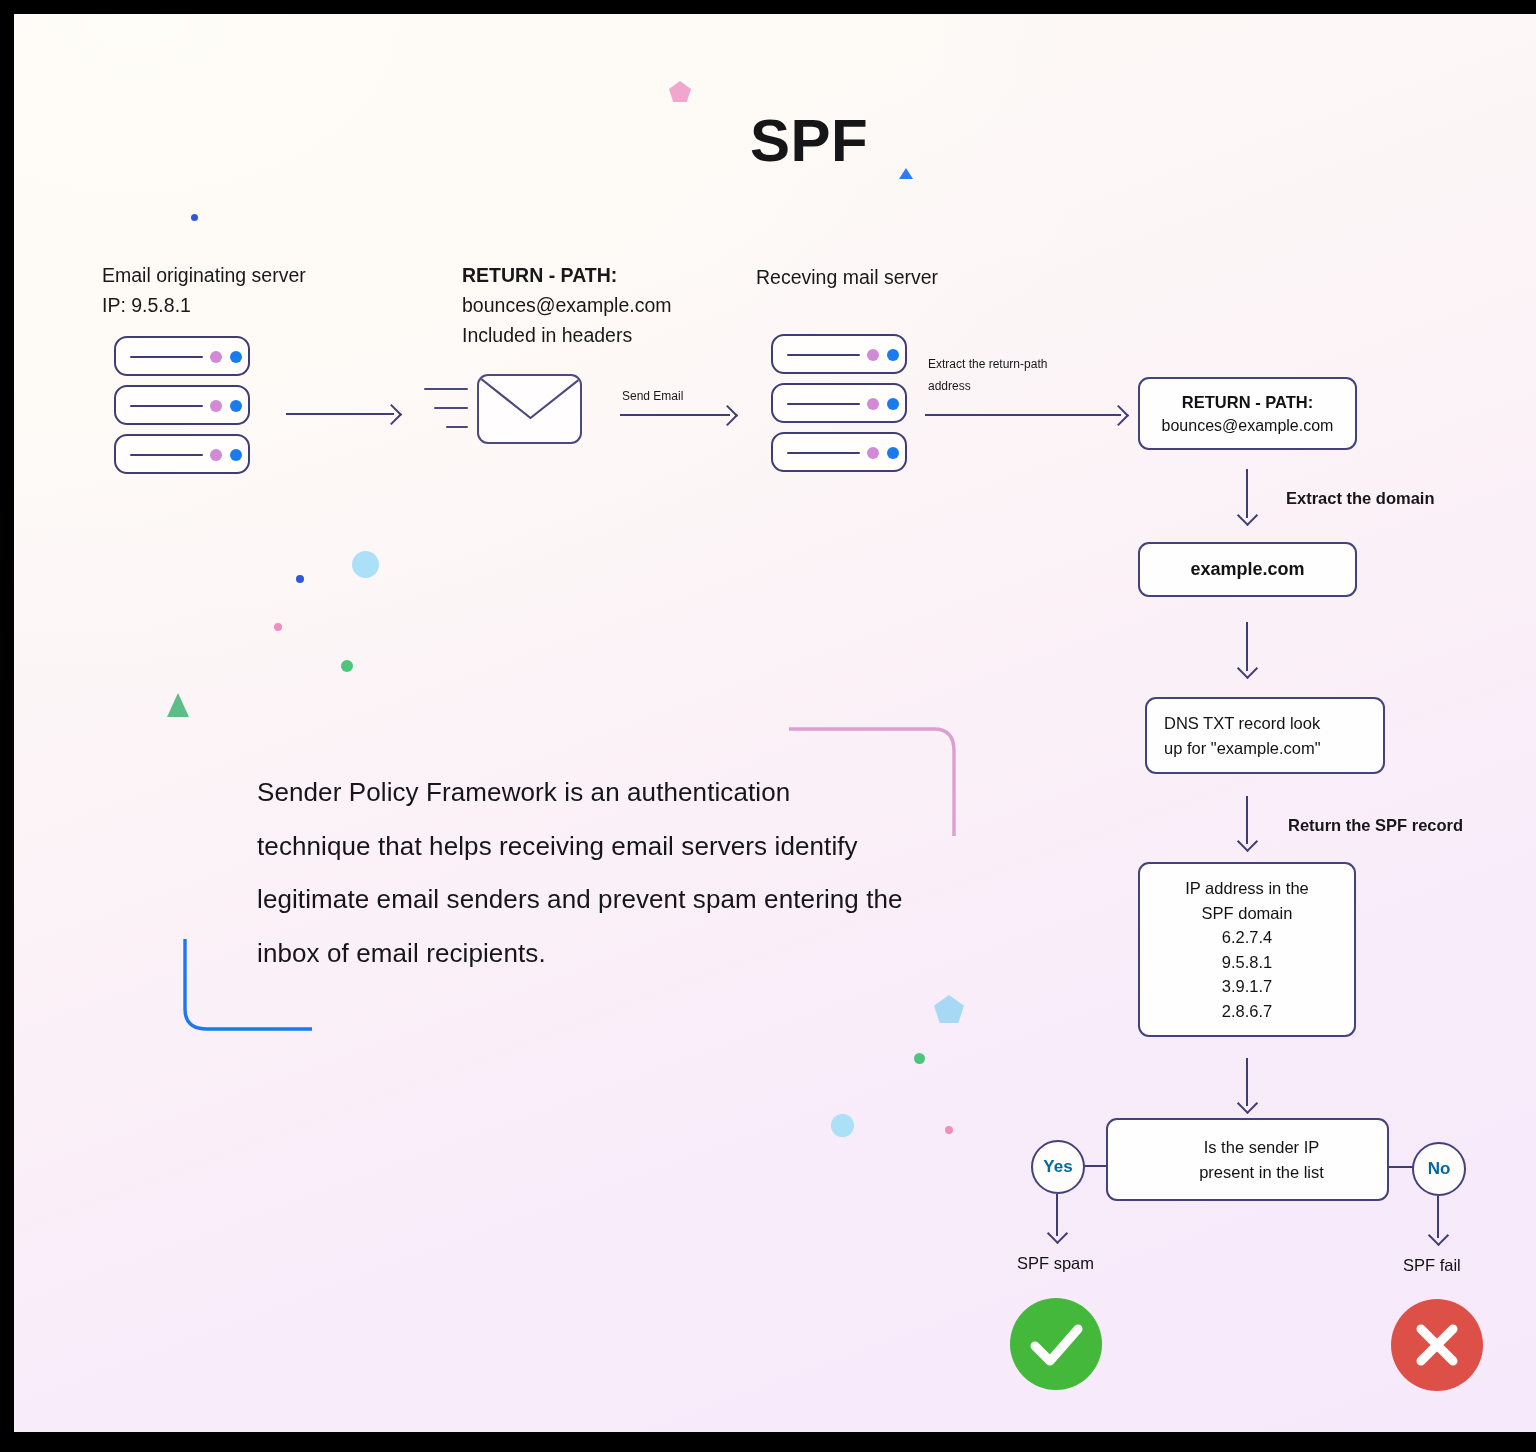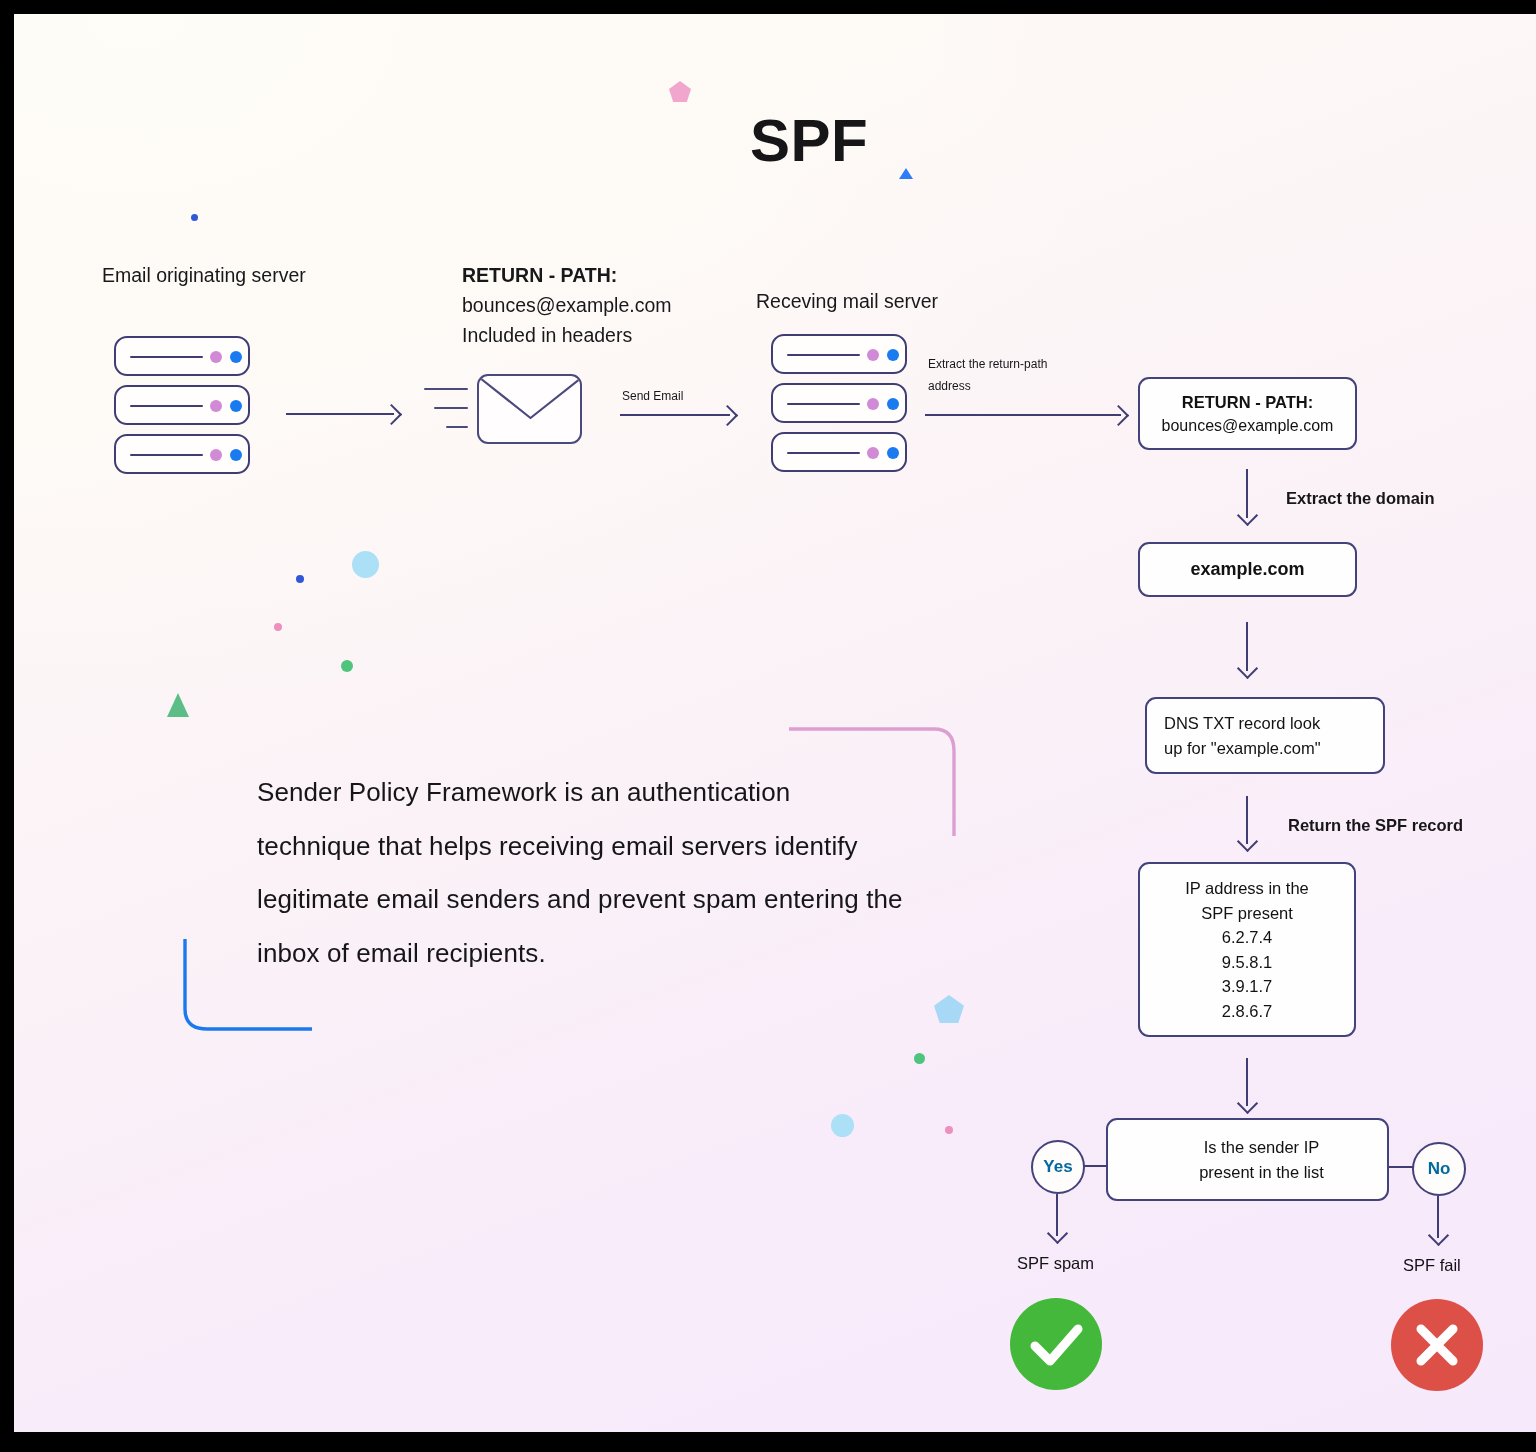--- a/index.html
+++ b/index.html
@@ -18,21 +18,21 @@
 
   
   #title{left:0;top:92px;width:1502px;text-align:center;font-size:60px;font-weight:700;
          color:#161618;letter-spacing:.5px;}
   #title span{position:relative;left:44px;}
 
   
   .heading{font-size:19.5px;line-height:30px;color:#18181b;}
   #h-origin{left:88px;top:246px;width:420px;}
   #h-return{left:448px;top:246px;width:300px;}
-  #h-recv{left:742px;top:248px;width:320px;margin-top:24px;}
+  #h-recv{left:742px;top:248px;width:320px;}
 
   
   .serverstack{width:138px;}
   .srow{position:relative;width:136px;height:40px;border:2.2px solid #3f3d73;border-radius:13px;
         background:#fffefd;box-sizing:border-box;margin-bottom:9px;}
   .srow:after{content:"";position:absolute;left:10px;right:10px;bottom:-9px;height:9px;
         background:#e2eaf7;z-index:-1;}
   .srow:last-child{margin-bottom:0;}
   .srow:last-child:after{display:none;}
   .sline{position:absolute;left:14px;top:18px;width:73px;height:2.2px;background:#3f3d73;border-radius:2px;}
@@ -127,20 +127,21 @@
       </svg>
   </div>
   <div class="dot abs" style="left:900px;top:1039px;width:11px;height:11px;background:#4fc47c;"></div>
   <div class="dot abs" style="left:817px;top:1100px;width:23px;height:23px;background:#ace0f7;"></div>
   <div class="dot abs" style="left:931px;top:1112px;width:8px;height:8px;background:#ee8fc0;"></div>
 
   <div class="abs" id="title"><span>SPF</span></div>
 
   <div class="abs heading" id="h-origin">
     <div>Email originating server</div>
+    <div>IP: 9.5.8.1</div>
   </div>
 
   <div class="abs heading" id="h-return">
     <div class="bold">RETURN - PATH:</div>
     <div>bounces@example.com</div>
     <div>Included in headers</div>
   </div>
 
   <div class="abs heading" id="h-recv">Receving mail server</div>
 
@@ -237,21 +238,21 @@
   </div>
 
   <div class="abs" style="left:1232px;top:782px;">
     <span class="vline" style="left:0;top:0;height:48px;"></span>
     <span class="arrowhead down" style="left:-6px;top:38px;"></span>
   </div>
   <div class="abs smalllabel bold" style="left:1274px;top:800px;font-size:16.5px;">Return the SPF record</div>
 
   <div class="fbox" id="box-spf">
     <div class="ln">IP address in the</div>
-    <div class="ln">SPF present</div>
+    <div class="ln">SPF domain</div>
     <div class="ln">6.2.7.4</div>
     <div class="ln">9.5.8.1</div>
     <div class="ln">3.9.1.7</div>
     <div class="ln">2.8.6.7</div>
   </div>
 
   <div class="abs" style="left:1232px;top:1044px;">
     <span class="vline" style="left:0;top:0;height:48px;"></span>
     <span class="arrowhead down" style="left:-6px;top:38px;"></span>
   </div>

